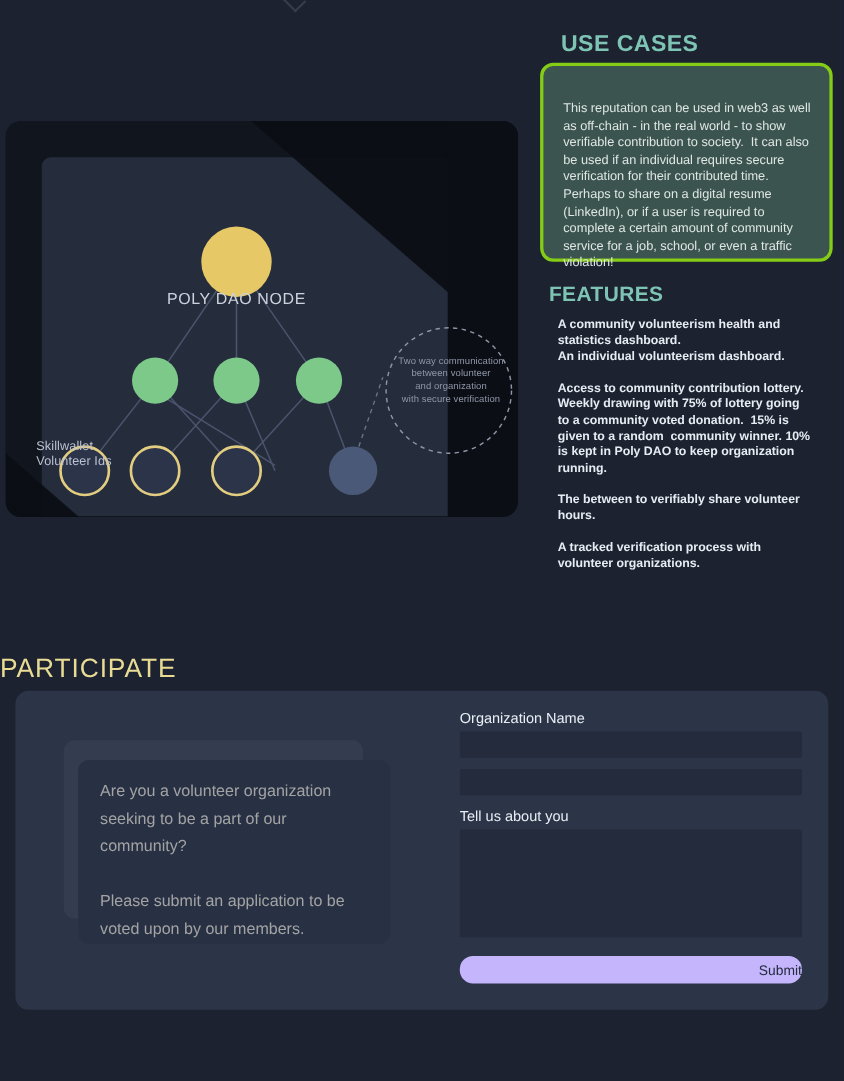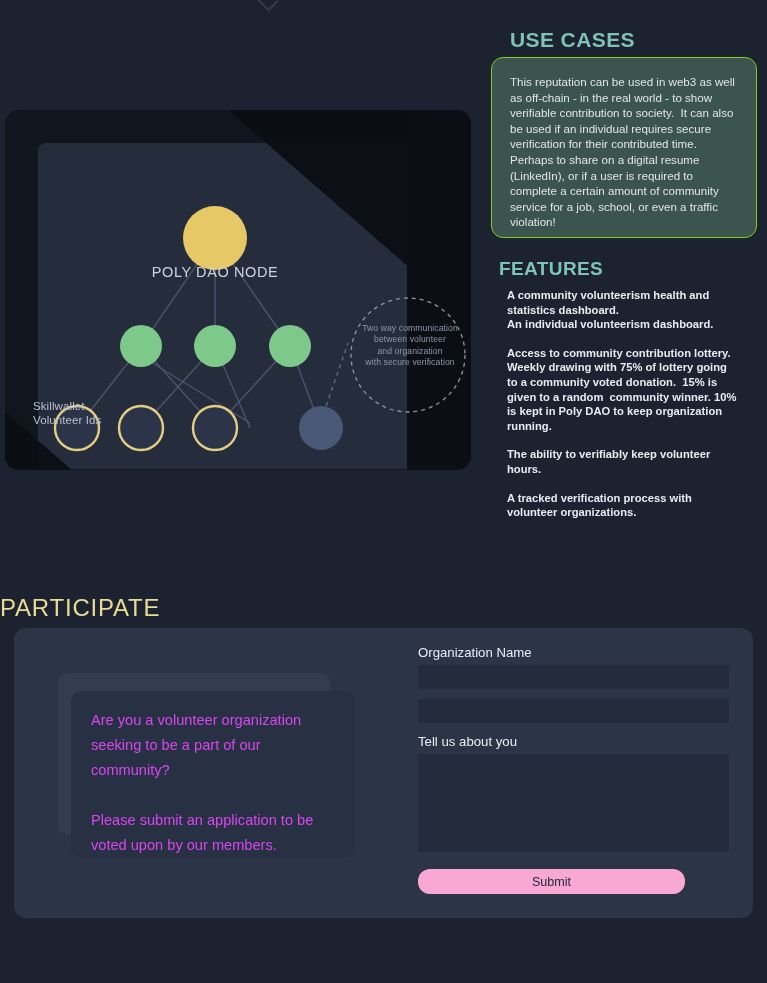--- a/index.html
+++ b/index.html
@@ -74,23 +74,23 @@
     position: absolute;
     color: #7ec4b4; font-weight: bold; letter-spacing: .4px;
   }
   #use-cases-head { left: 510px; top: 28px; font-size: 21px; }
   #features-head  { left: 499px; top: 258px; font-size: 19px; }
 
   #use-cases-card {
     position: absolute; left: 491px; top: 57px;
     width: 266px; height: 181px;
     background: #3c544f;
-    border: 1px solid #84cc16;
+    border: 3px solid #84cc16;
     border-radius: 12px;
-    padding: 16px 16px 14px 18px;
+    padding: 31px 16px 14px 18px;
   }
   #use-cases-body {
     color: #dfe7e4; font-size: 11.6px; line-height: 15.6px;
     white-space: pre-wrap;
   }
 
   #features-list {
     position: absolute; left: 507px; top: 288px; width: 232px;
   }
   .feature-item {
@@ -117,44 +117,45 @@
     border-radius: 10px;
   }
   #question-card {
     position: absolute; left: 71px; top: 691px;
     width: 284px; height: 167px;
     background: #283144;
     border-radius: 10px;
     padding: 17px 20px;
   }
   #question-text {
-    color: #d946ef; font-size: 14.6px; line-height: 25px;
+    color: #a3a3a3; font-size: 14.6px; line-height: 25px;
     white-space: pre-wrap;
   }
 
   #form { position: absolute; left: 418px; top: 644px; width: 311px; }
   .field-label {
     color: #e9eef5; font-size: 13.2px; line-height: 17px;
     margin-bottom: 4px; display: block;
   }
   .field-input {
     display: block; width: 311px; background: #232b3d;
     border: none; border-radius: 2px;
     color: #e9eef5; font-family: "Liberation Sans", sans-serif; font-size: 12.5px;
     padding: 4px 8px;
   }
   #org-input, #email-input { height: 24px; }
   #about-input { height: 98px; resize: none; }
   .gap { height: 10px; }
   #submit-button {
-    display: block; width: 267px; height: 25px;
+    display: block; width: 311px; height: 25px;
     margin-top: 17px;
-    background: #f9a8d4; border: none; border-radius: 12px;
+    background: #c4b5fd; border: none; border-radius: 12px;
     color: #232b3d; font-family: "Liberation Sans", sans-serif; font-size: 12.6px;
     cursor: pointer;
+    text-align: right;
   }
 </style>
 </head>
 <body>
 
 <div id="page">
 
   <div id="top-chevron"></div>
 
   <div id="diagram-card">
@@ -210,21 +211,21 @@
   <div id="use-cases-card">
     <div id="use-cases-body">This reputation can be used in web3 as well as off-chain - in the real world - to show verifiable contribution to society.  It can also be used if an individual requires secure verification for their contributed time.  Perhaps to share on a digital resume (LinkedIn), or if a user is required to complete a certain amount of community service for a job, school, or even a traffic violation!</div>
   </div>
 
   <div class="sec-head" id="features-head">FEATURES</div>
   <div id="features-list">
     <div class="feature-item">A community volunteerism health and statistics dashboard.
 An individual volunteerism dashboard.</div>
     <div class="feature-item">Access to community contribution lottery.
 Weekly drawing with 75% of lottery going to a community voted donation.  15% is given to a random  community winner. 10% is kept in Poly DAO to keep organization running.</div>
-    <div class="feature-item">The ability to verifiably keep volunteer hours.</div>
+    <div class="feature-item">The between to verifiably share volunteer hours.</div>
     <div class="feature-item">A tracked verification process with volunteer organizations.</div>
   </div>
 
   <div id="participate-head">PARTICIPATE</div>
   <div id="participate-panel"></div>
 
   <div id="ghost-card"></div>
   <div id="question-card">
     <div id="question-text">Are you a volunteer organization seeking to be a part of our community?
 

